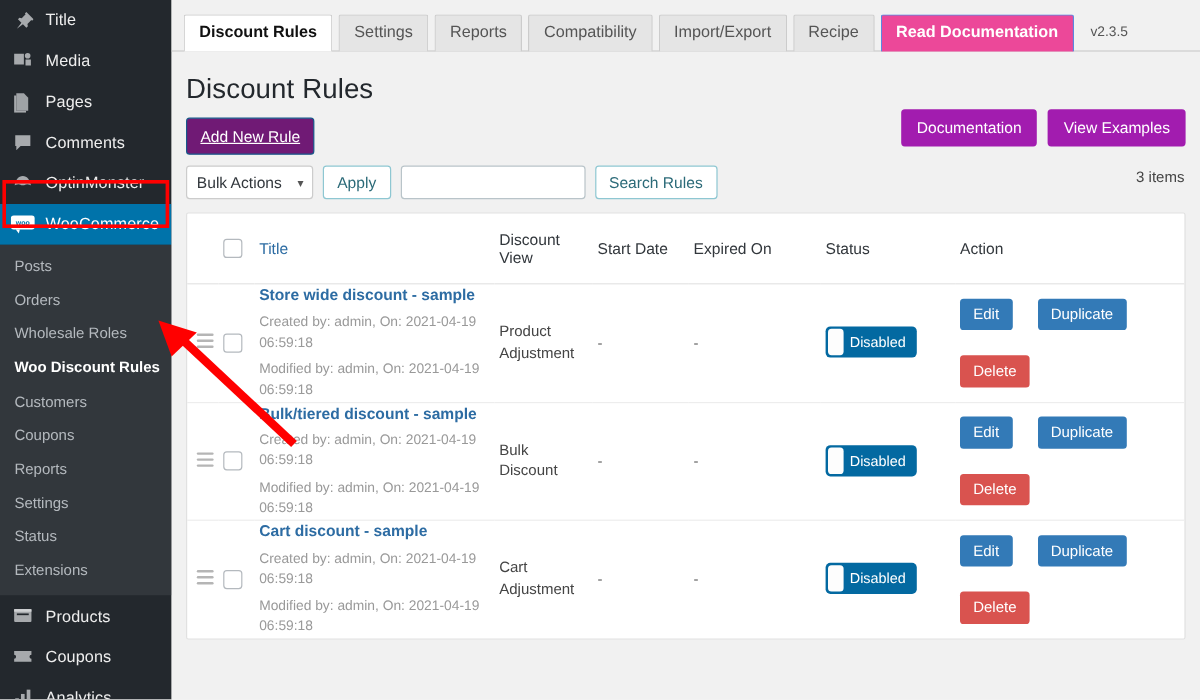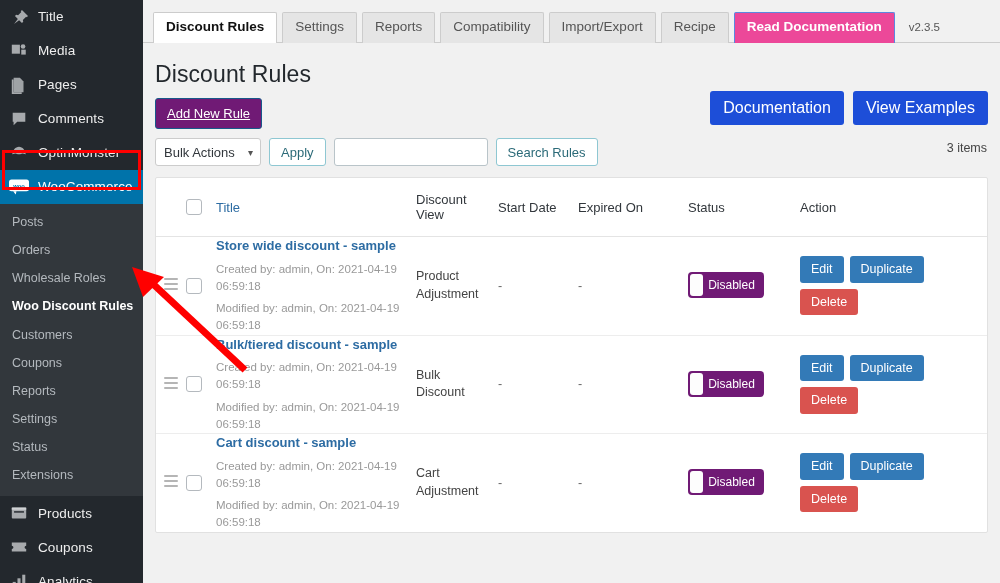--- a/index.html
+++ b/index.html
@@ -84,22 +84,22 @@
   }
   .search-input {
     border: 1px solid #b9c4c9; border-radius: 3px; height: 28px; width: 154px;
     margin: 0 8px; padding: 0 6px; font-size: 13px; background: #fff;
     font-family: "Liberation Sans", sans-serif;
   }
   .ml8 { margin-left: 8px; }
 
   .right-actions { position: absolute; right: 12px; top: -38px; display: flex; gap: 9px; }
   .btn-cyan {
-    background: #1d4ed8; color: #fff; border: none; border-radius: 3px;
-    font-size: 16px; padding: 8px 13px; font-family: "Liberation Sans", sans-serif; text-align: center;
+    background: #a21caf; color: #fff; border: none; border-radius: 3px;
+    font-size: 13px; padding: 8px 13px; font-family: "Liberation Sans", sans-serif; text-align: center;
   }
   .items-count { position: absolute; right: 13px; top: 12px; font-size: 12.5px; color: #444; }
 
   
   .table-wrap {
     margin: 11px 12px 0 12px; background: #fff; border: 1px solid #e1e1e1;
     border-radius: 2px;
   }
   table { width: 100%; border-collapse: collapse; table-layout: fixed; }
   th {
@@ -125,27 +125,27 @@
     width: 16px; height: 16px; border: 1px solid #b4b9be; background: #fff;
     border-radius: 3px; display: inline-block; vertical-align: middle;
   }
   .rule-title { color: #2d6ca3; font-weight: bold; font-size: 13px; line-height: 1.35; display: block; margin-bottom: 6px; }
   .meta { color: #999; font-size: 11.5px; line-height: 1.5; margin-bottom: 5px; }
   .meta:last-child { margin-bottom: 0; }
   .type-cell { font-size: 12.5px; color: #444; line-height: 1.4; }
   .dash { color: #666; }
 
   .toggle {
-    display: inline-flex; align-items: center; background: #701a75;
+    display: inline-flex; align-items: center; background: #0369a1;
     border-radius: 4px; height: 26px; width: 76px; padding: 2px; position: relative;
   }
   .toggle .knob { width: 13px; height: 22px; background: #fdfdfd; border-radius: 3px; display:block; }
   .toggle .tlabel { color: #fff; font-size: 12px; flex: 1; text-align: center; padding-right: 2px; }
 
-  .act-btns { display: flex; flex-wrap: wrap; gap: 6px; max-width: 140px; }
+  .act-btns { display: flex; flex-wrap: wrap; gap: 21px; max-width: 140px; }
   .btn-sm {
     border: none; border-radius: 3px; color: #fff; font-size: 12.5px;
     padding: 6px 11px; font-family: "Liberation Sans", sans-serif; line-height: 1.15;
   }
   .btn-blue { background: #337ab7; }
   .btn-red  { background: #d9534f; }
 </style>
 </head>
 <body>
 

